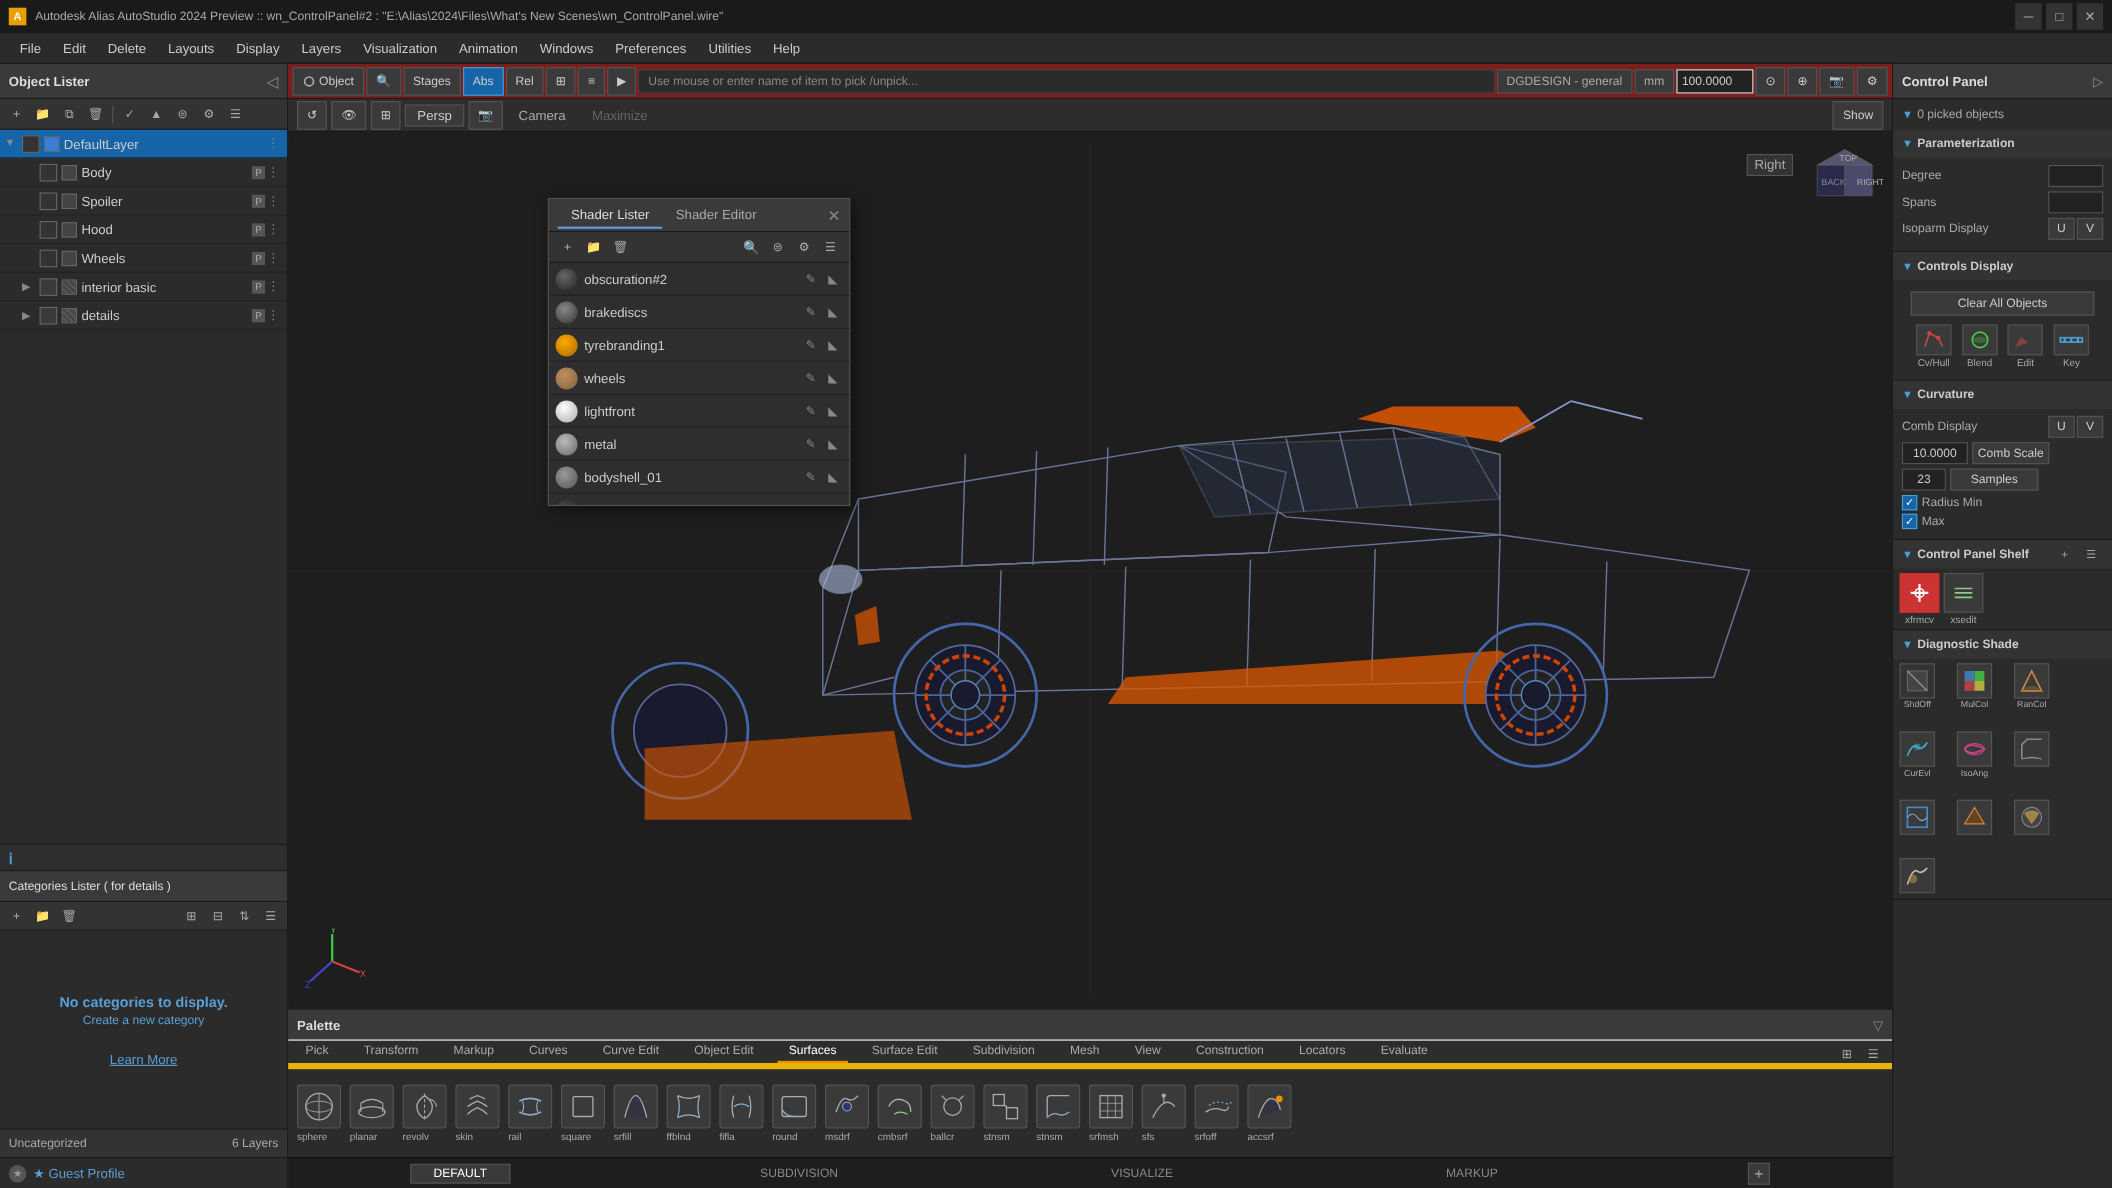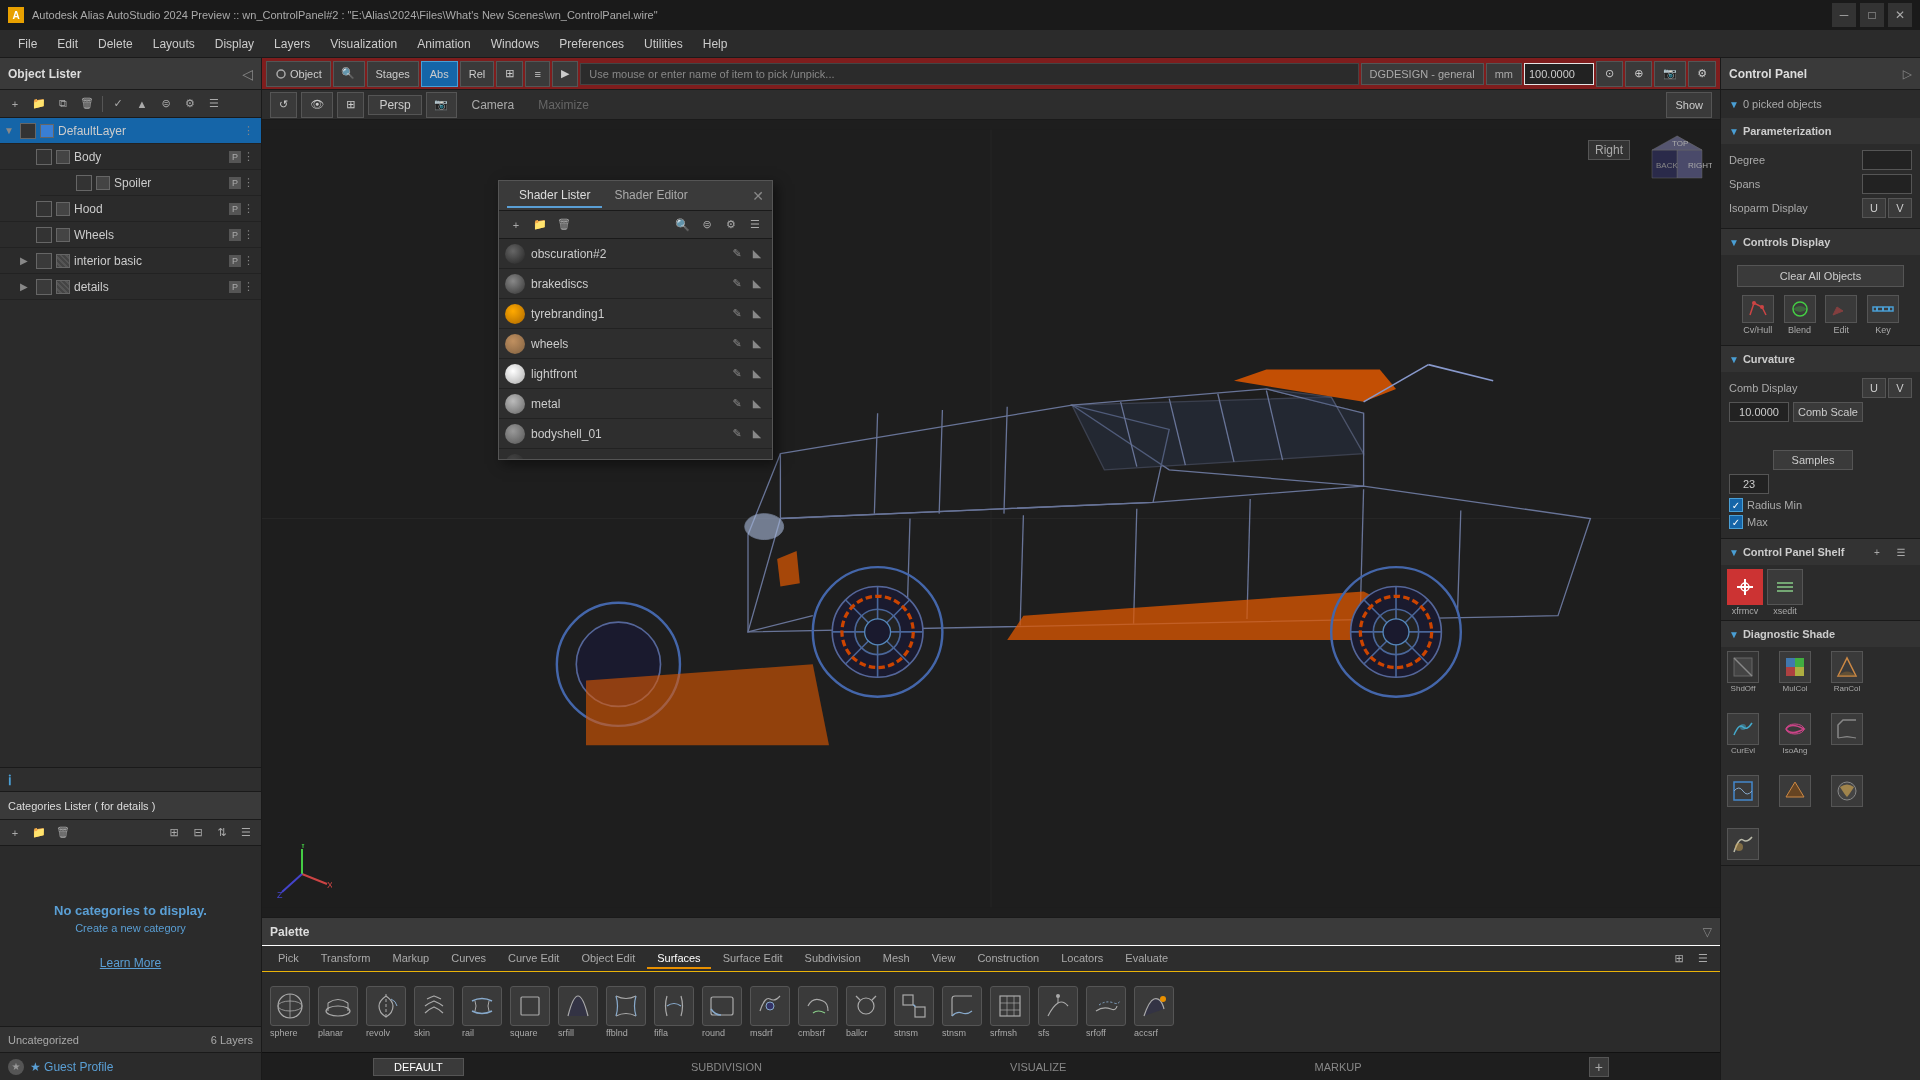--- a/index.html
+++ b/index.html
@@ -540,24 +540,24 @@
     .palette-collapse {
       margin-left: auto;
       color: #888;
       cursor: pointer;
     }
 
     .palette-tabs {
       height: 26px;
       background: #2d2d2d;
       display: flex;
-      align-items: center;
+      align-items: flex-start;
       padding: 0 6px;
-      gap: 2px;
-      border-bottom: 1px solid #eab308;
+      gap: 12px;
+      border-bottom: 6px solid #eab308;
       overflow-x: auto;
     }
 
     .palette-tab {
       padding: 3px 10px;
       font-size: 11px;
       color: #aaa;
       cursor: pointer;
       white-space: nowrap;
       border-bottom: 2px solid transparent;
@@ -958,21 +958,21 @@
 
       <div class="layer-item" style="padding-left:20px;">
         <span class="layer-expand"></span>
         <div class="layer-vis-check"></div>
         <div class="layer-color-box" style="background:#444;"></div>
         <span class="layer-name">Body</span>
         <span class="layer-p-badge">P</span>
         <span class="layer-options-btn">⋮</span>
       </div>
 
-      <div class="layer-item" style="padding-left:20px;margin-left:40px;">
+      <div class="layer-item" style="padding-left:20px;">
         <span class="layer-expand"></span>
         <div class="layer-vis-check"></div>
         <div class="layer-color-box" style="background:#444;"></div>
         <span class="layer-name">Spoiler</span>
         <span class="layer-p-badge">P</span>
         <span class="layer-options-btn">⋮</span>
       </div>
 
       <div class="layer-item" style="padding-left:20px;">
         <span class="layer-expand"></span>
@@ -1634,21 +1634,21 @@
           <div class="cp-uv-btns">
             <button class="cp-uv-btn">U</button>
             <button class="cp-uv-btn">V</button>
           </div>
         </div>
         <div class="cp-row">
           <input class="cp-input" type="text" value="10.0000" style="width: 60px;">
           <button class="cp-uv-btn" style="width:70px;">Comb Scale</button>
         </div>
         <div class="cp-row">
-          <input class="cp-input" type="text" value="23" style="width: 40px; margin-top: 48px;">
+          <input class="cp-input" type="text" value="23" style="width: 40px;">
           <button class="cp-uv-btn" style="width:80px;">Samples</button>
         </div>
         <div class="cp-checkbox-row">
           <div class="cp-checkbox">
             <span class="cp-check-icon">✓</span>
           </div>
           <span class="cp-check-label">Radius Min</span>
         </div>
         <div class="cp-checkbox-row">
           <div class="cp-checkbox">

